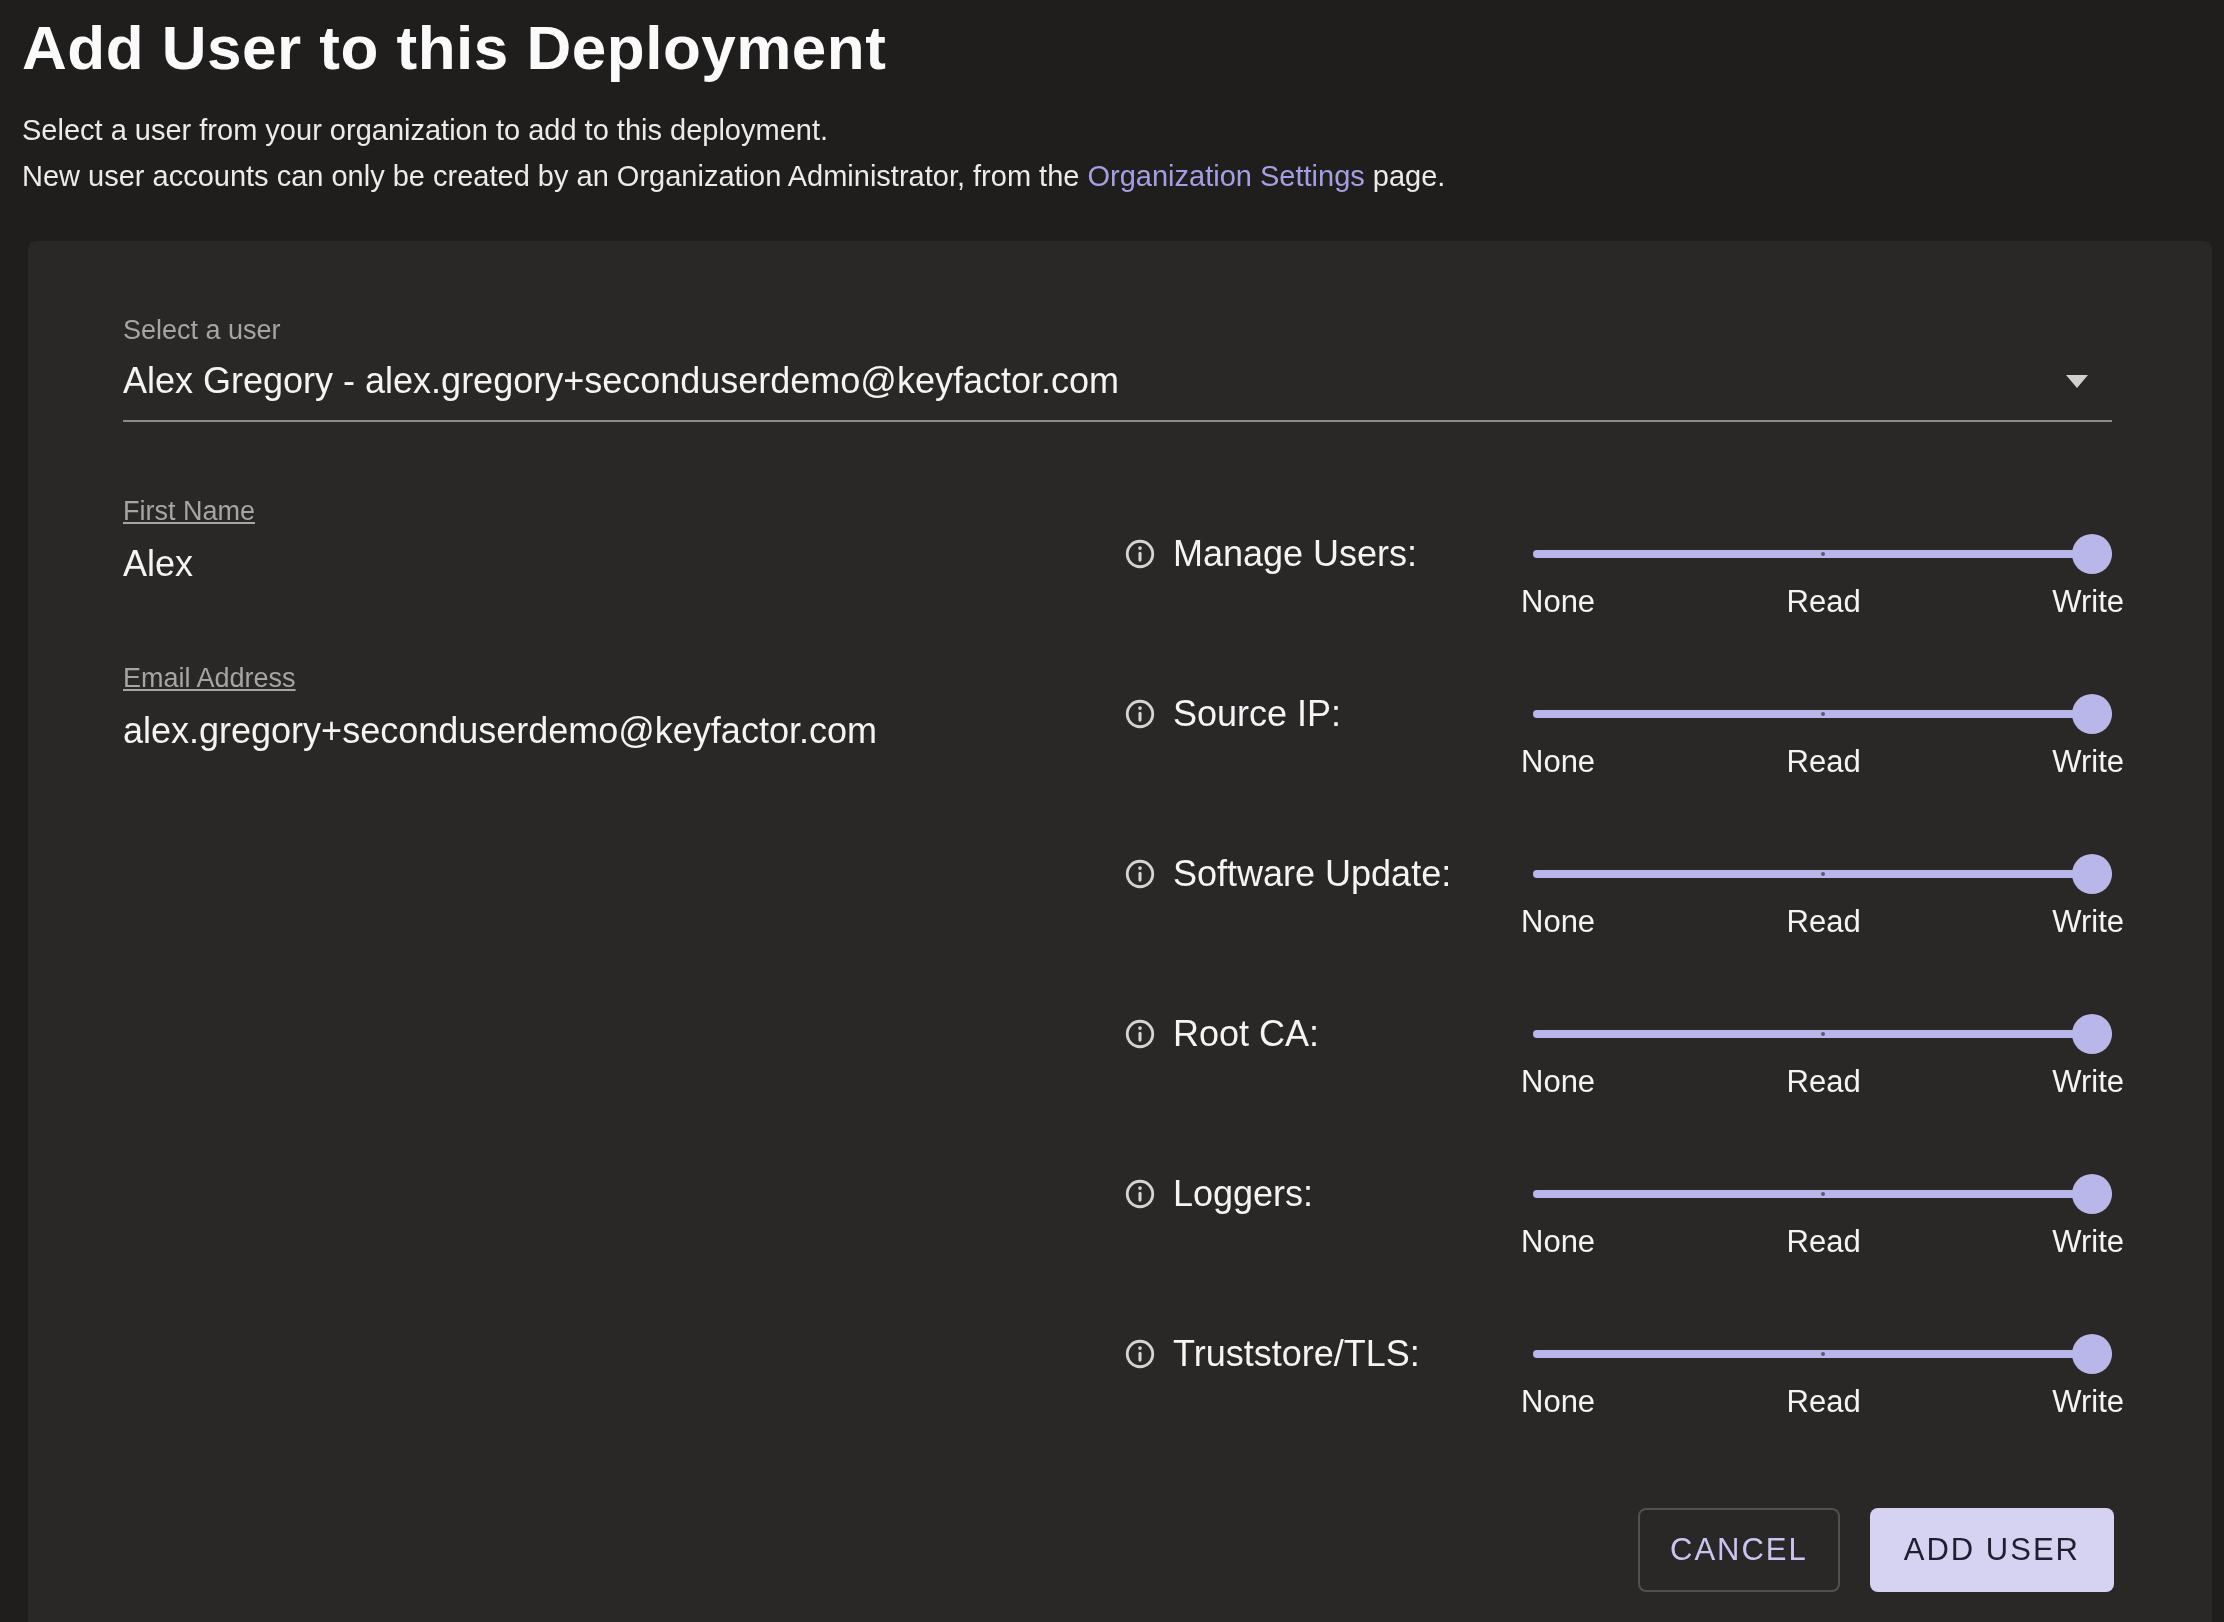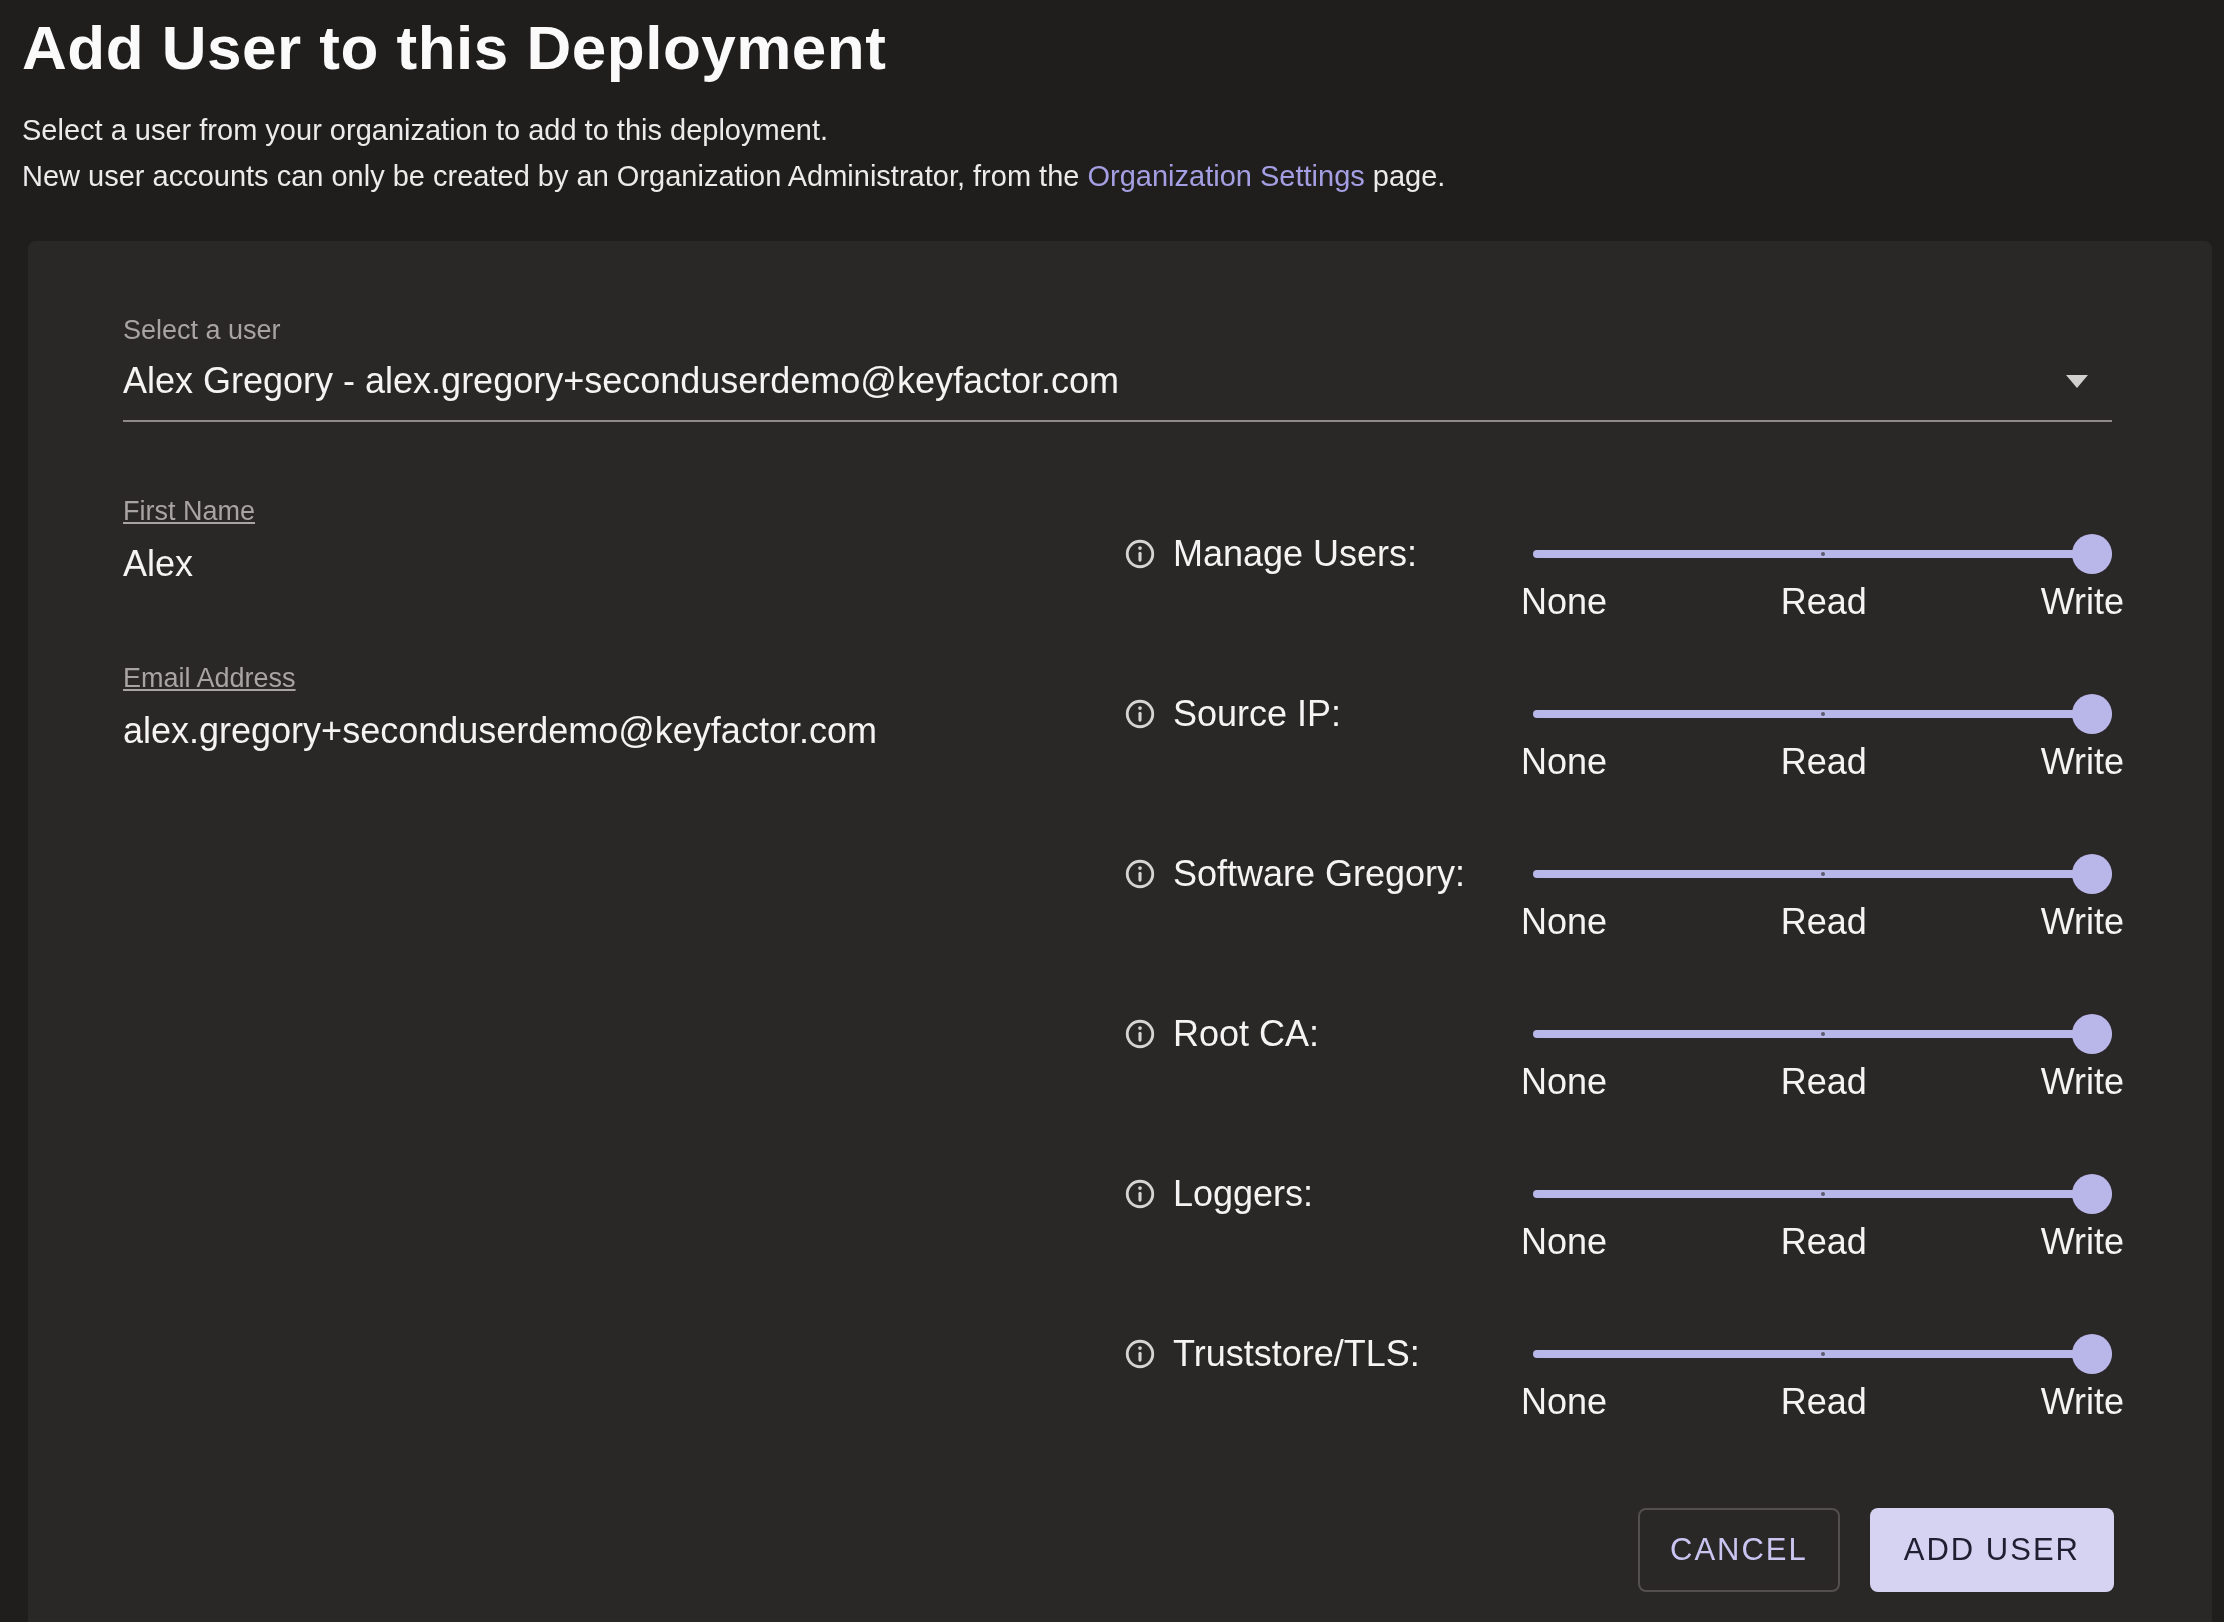--- a/index.html
+++ b/index.html
@@ -37,21 +37,21 @@
   .perm-row{display:flex;margin-bottom:74px;}
   .perm-left{flex:0 0 410px;display:flex;align-items:center;height:40px;}
   .info-icon{width:34px;height:34px;margin-right:16px;flex:none;cursor:pointer;display:flex;align-items:center;justify-content:center;}
   .perm-label{font-size:36px;color:#f5f3f3;white-space:nowrap;}
   .slider-block{flex:1;}
   .slider{position:relative;height:40px;cursor:pointer;}
   .slider-track{position:absolute;left:0;right:0;top:16px;height:8px;border-radius:4px;background:#b9b6ea;}
   .slider-tick{position:absolute;left:50%;top:18px;width:4px;height:4px;border-radius:50%;background:rgba(30,27,27,.6);transform:translateX(-50%);}
   .slider-thumb{position:absolute;right:0;top:0;width:40px;height:40px;border-radius:50%;background:#b9b6ea;}
   .slider-labels{display:flex;justify-content:space-between;margin:10px -12px 0;}
-  .slider-labels span{font-size:36px;color:#f5f3f3;line-height:36px;text-align:right;}
+  .slider-labels span{font-size:31px;color:#f5f3f3;line-height:36px;text-align:right;}
   
   .actions{position:absolute;right:98px;bottom:30px;display:flex;align-items:center;}
   .btn{
     height:84px;border-radius:8px;font-family:inherit;font-size:31px;font-weight:500;
     letter-spacing:2px;display:flex;align-items:center;justify-content:center;
     cursor:pointer;box-sizing:border-box;
   }
   .btn-cancel{min-width:176px;padding:0 30px;background:transparent;border:2px solid #534f4f;color:#c9c5f0;}
   .btn-add{min-width:206px;padding:0 34px;background:#d6d3f2;border:none;color:#211e32;margin-left:30px;}
 </style>
@@ -145,21 +145,21 @@
 
         <div class="perm-row">
           <div class="perm-left">
             <span class="info-icon">
               <svg viewBox="0 0 24 24" width="34" height="34">
                   <path fill="none" stroke="#d6d3d3" stroke-width="2" d="M12 3a9 9 0 1 0 0 18 9 9 0 0 0 0-18z"></path>
                   <circle cx="12" cy="7.8" r="1.3" fill="#d6d3d3"></circle>
                   <rect x="10.9" y="10.4" width="2.2" height="7" rx="1.1" fill="#d6d3d3"></rect>
                 </svg>
             </span>
-            <span class="perm-label">Software Gregory:</span>
+            <span class="perm-label">Software Update:</span>
           </div>
           <div class="slider-block">
             <div class="slider">
               <div class="slider-track"></div>
               <div class="slider-tick"></div>
               <div class="slider-thumb"></div>
             </div>
             <div class="slider-labels">
               <span>None</span>
               <span>Read</span>

